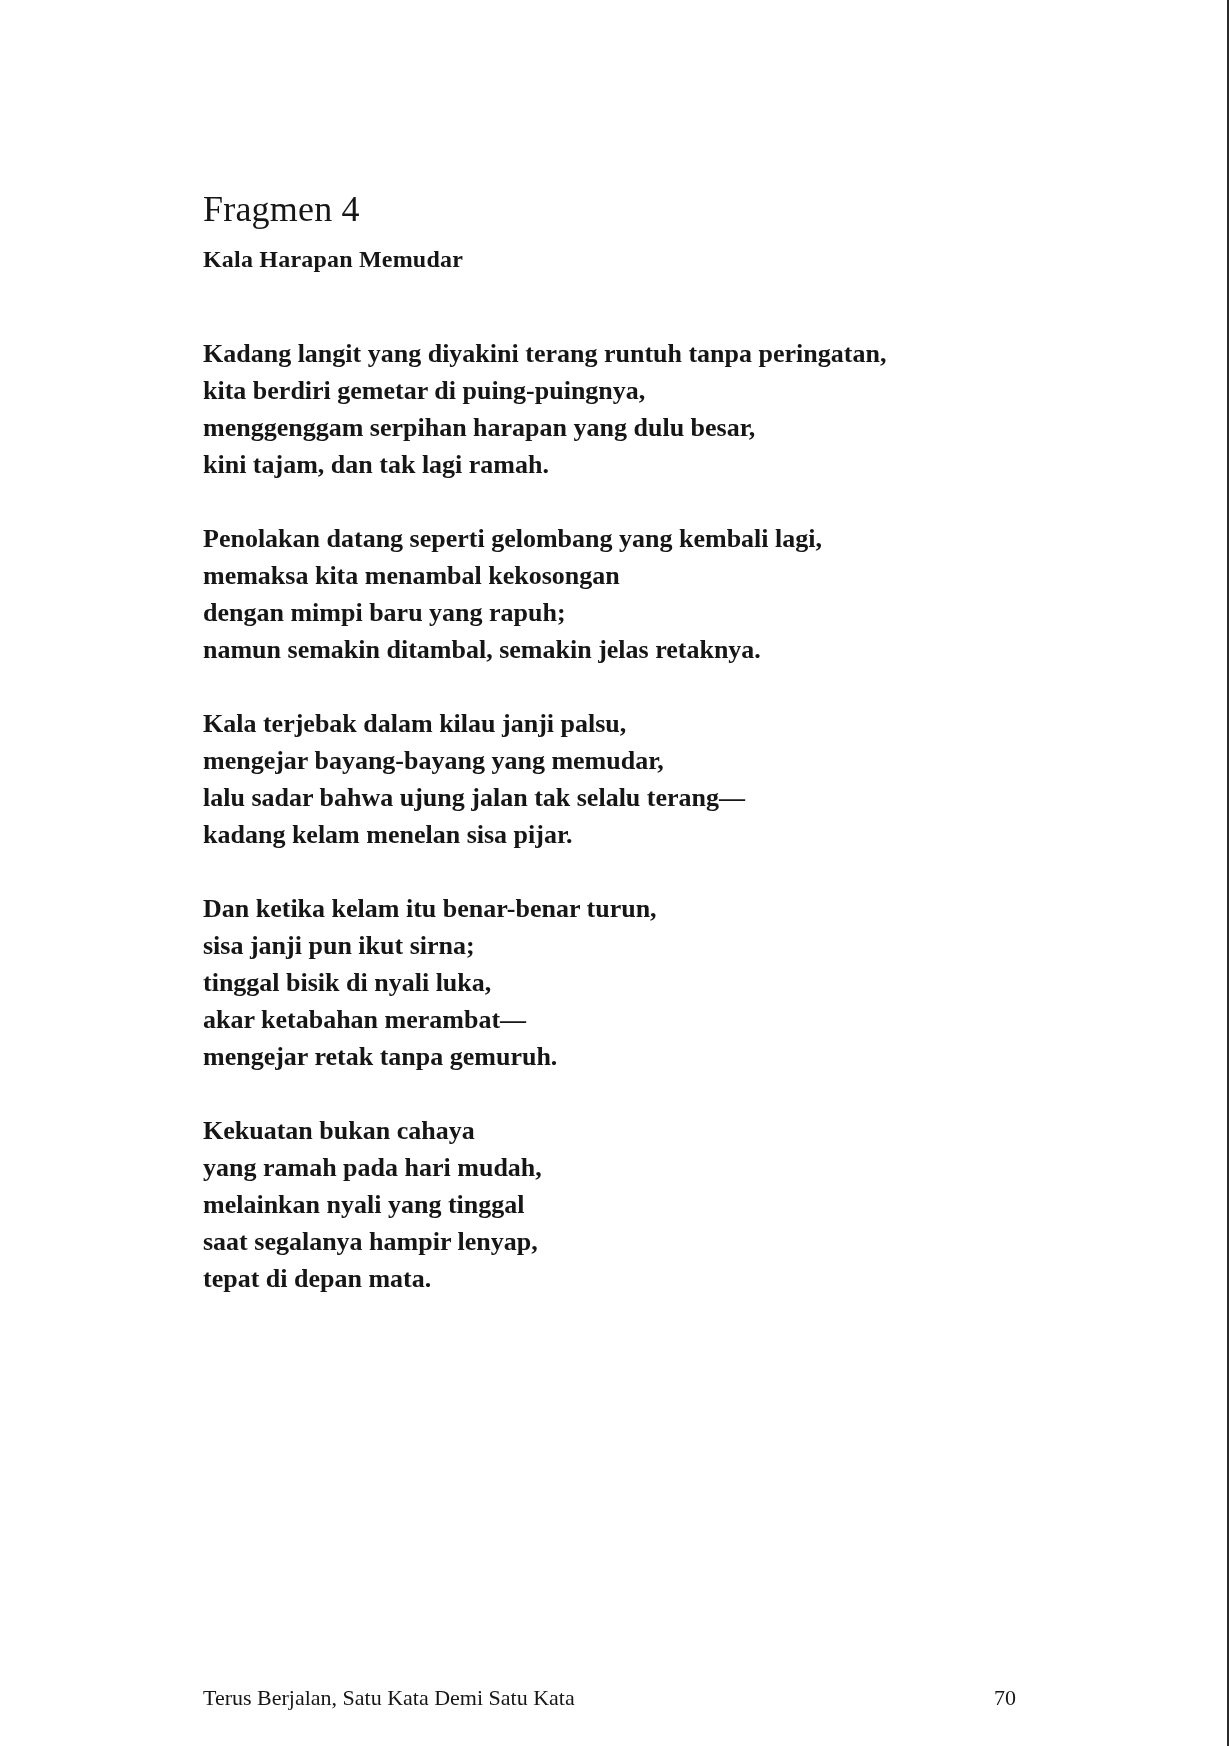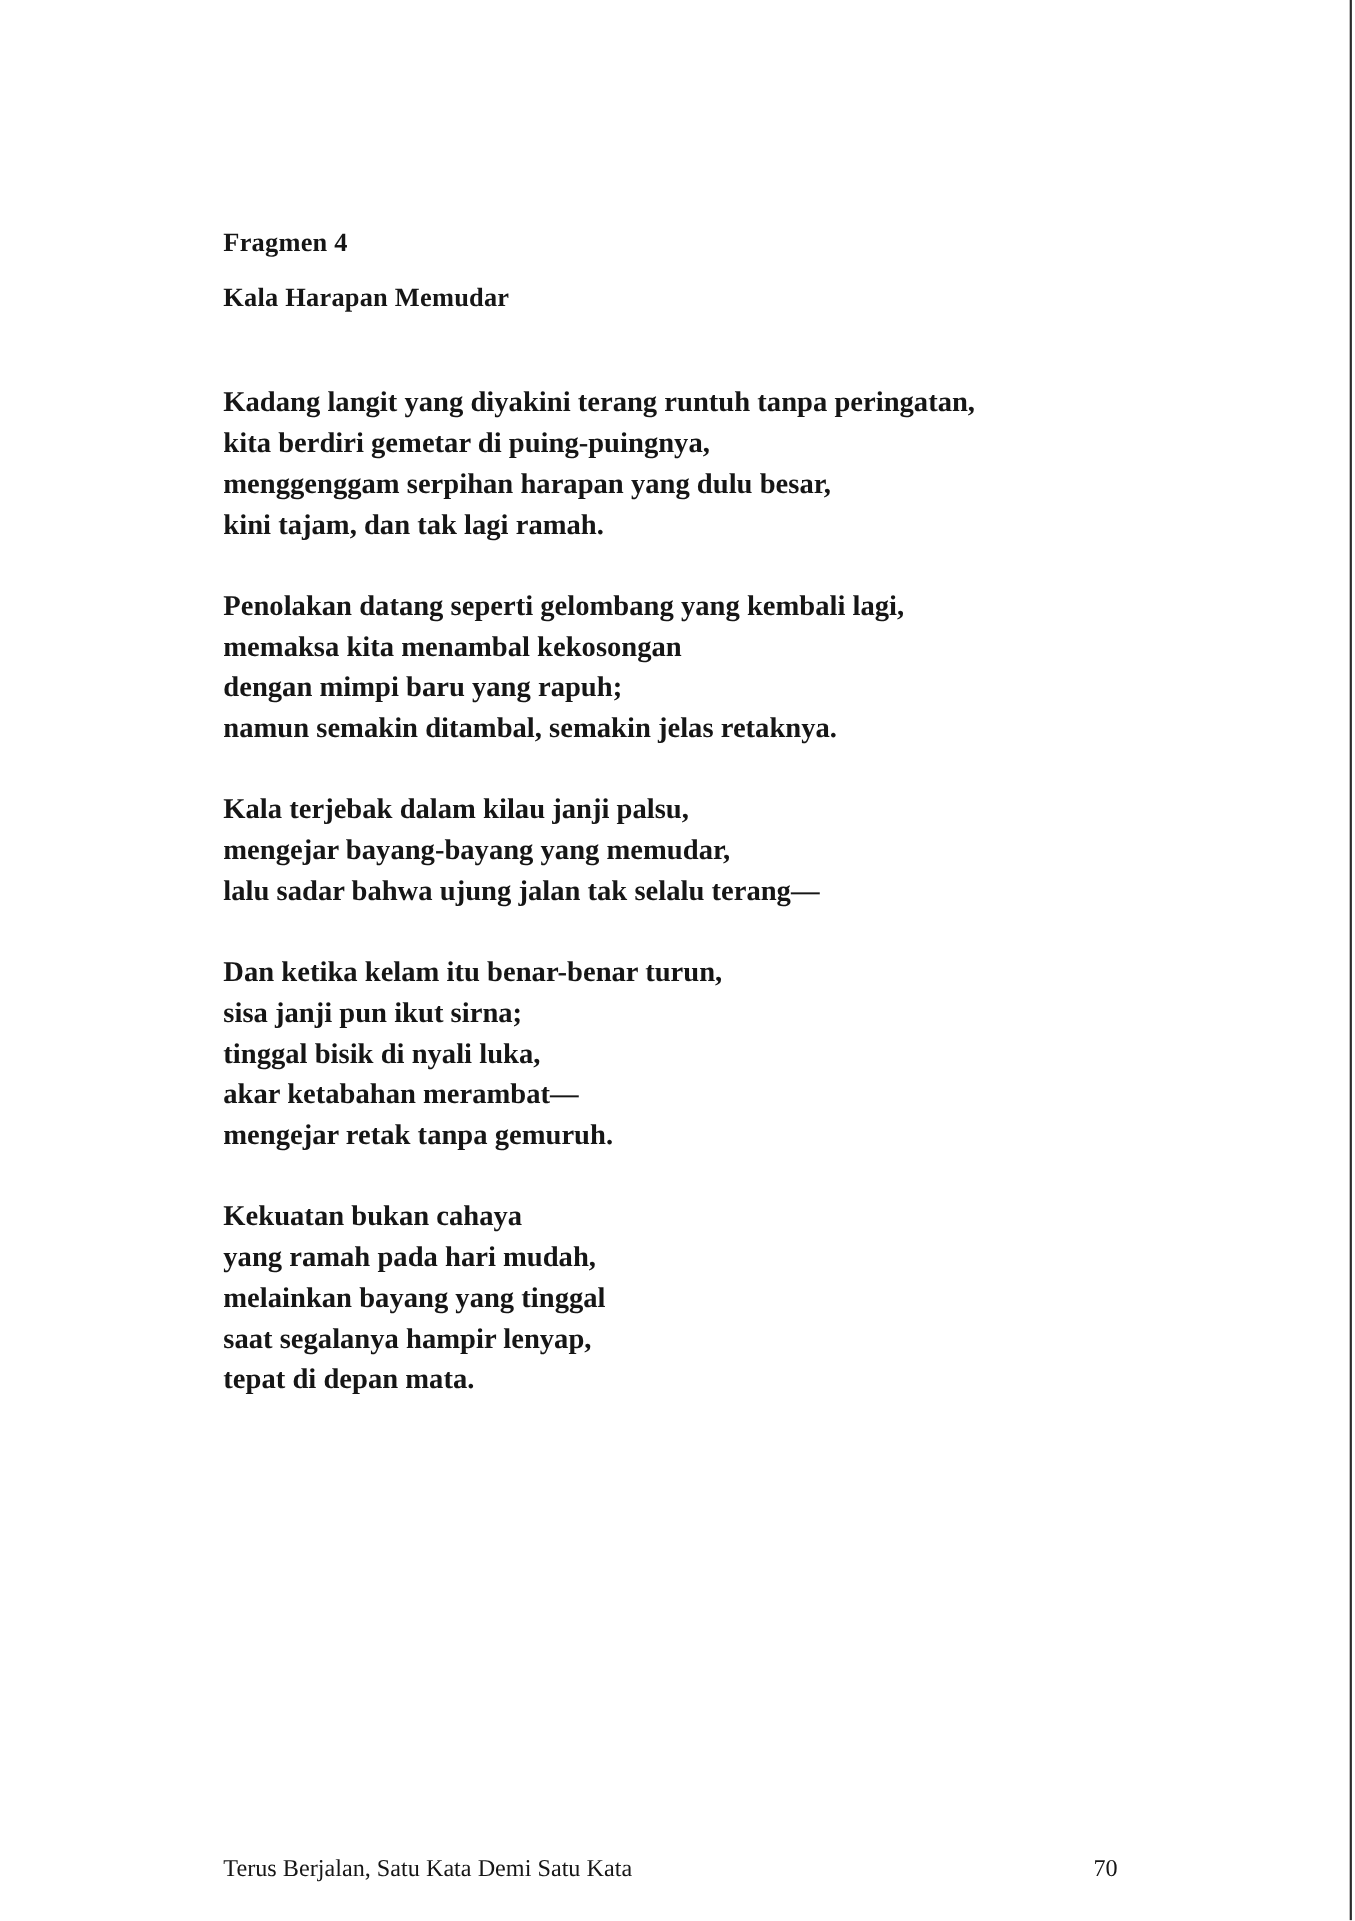--- a/index.html
+++ b/index.html
@@ -24,24 +24,24 @@
     width: 2px;
     background: #2b2b2b;
   }
   .content {
     position: absolute;
     left: 203px;
     top: 188px;
     width: 815px;
   }
   .fragment-label {
-    font-size: 24px;
-    font-weight: bold;
+    font-size: 36px;
+    font-weight: normal;
     line-height: 34px;
-    margin: 16px 0 16px 0;
+    margin: 4px 0 16px 0;
     letter-spacing: 0.2px;
   }
   .poem-title {
     font-size: 24px;
     font-weight: bold;
     line-height: 34px;
     margin: 0;
     letter-spacing: 0.2px;
   }
   .poem-body {
@@ -91,34 +91,35 @@
         <p class="poem-line">Penolakan datang seperti gelombang yang kembali lagi,</p>
         <p class="poem-line">memaksa kita menambal kekosongan</p>
         <p class="poem-line">dengan mimpi baru yang rapuh;</p>
         <p class="poem-line">namun semakin ditambal, semakin jelas retaknya.</p>
       </div>
 
       <div class="stanza">
         <p class="poem-line">Kala terjebak dalam kilau janji palsu,</p>
         <p class="poem-line">mengejar bayang-bayang yang memudar,</p>
         <p class="poem-line">lalu sadar bahwa ujung jalan tak selalu terang—</p>
+        <p class="poem-line">kadang kelam menelan sisa pijar.</p>
       </div>
 
       <div class="stanza">
         <p class="poem-line">Dan ketika kelam itu benar-benar turun,</p>
         <p class="poem-line">sisa janji pun ikut sirna;</p>
         <p class="poem-line">tinggal bisik di nyali luka,</p>
         <p class="poem-line">akar ketabahan merambat—</p>
         <p class="poem-line">mengejar retak tanpa gemuruh.</p>
       </div>
 
       <div class="stanza">
         <p class="poem-line">Kekuatan bukan cahaya</p>
         <p class="poem-line">yang ramah pada hari mudah,</p>
-        <p class="poem-line">melainkan bayang yang tinggal</p>
+        <p class="poem-line">melainkan nyali yang tinggal</p>
         <p class="poem-line">saat segalanya hampir lenyap,</p>
         <p class="poem-line">tepat di depan mata.</p>
       </div>
 
     </div>
   </div>
 
   <div class="footer">
     <span class="footer-book-title">Terus Berjalan, Satu Kata Demi Satu Kata</span>
     <span class="footer-page-number">70</span>

